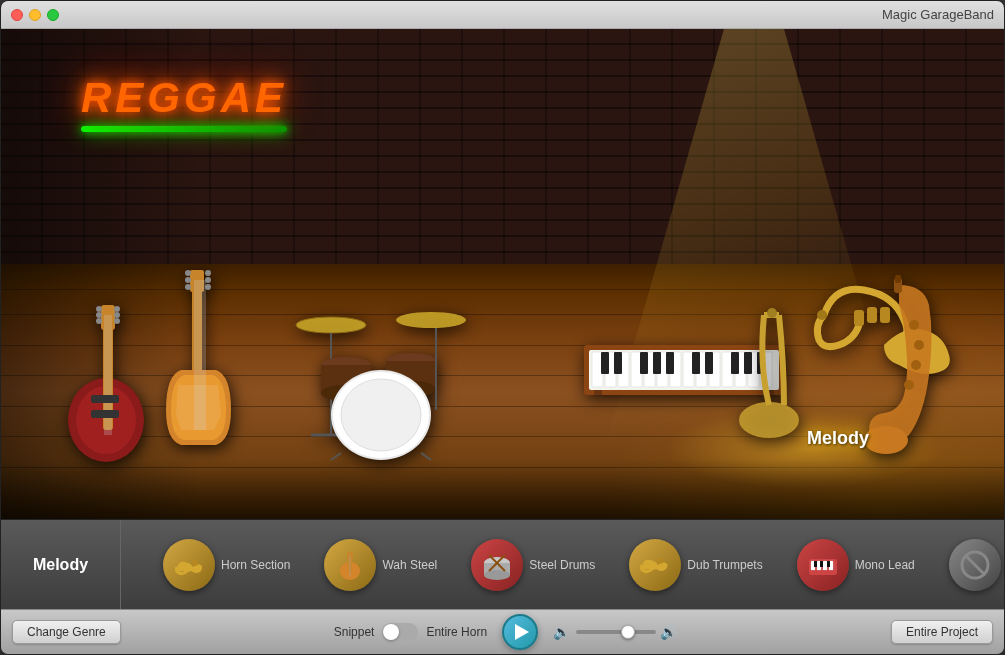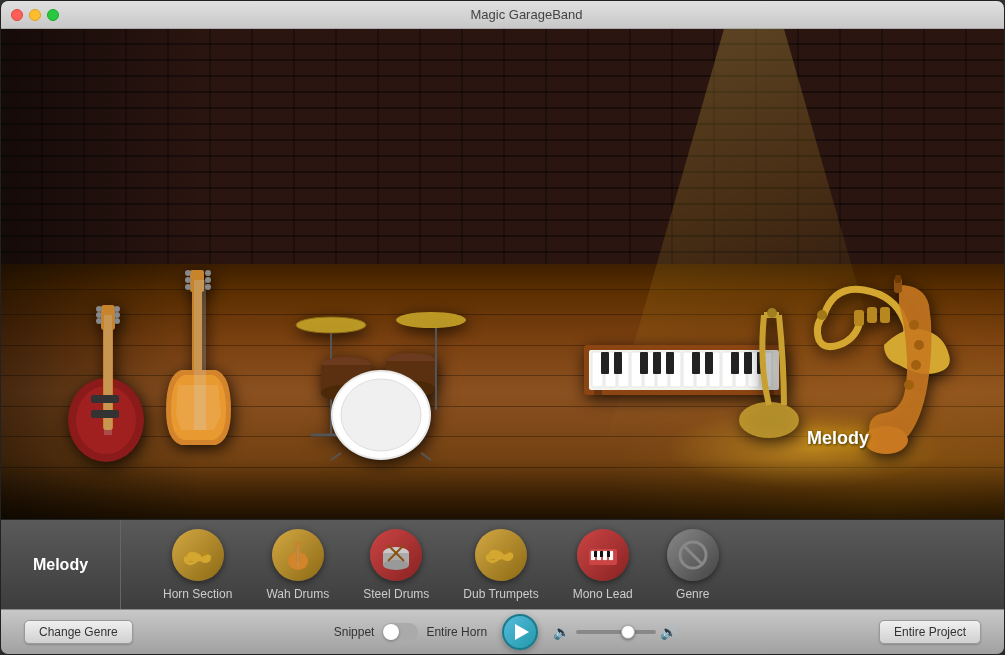--- a/index.html
+++ b/index.html
@@ -44,21 +44,21 @@
       height: 12px;
       border-radius: 50%;
       cursor: pointer;
     }
     .traffic-light.close { background: #ff5f57; border: 1px solid #e0443e; }
     .traffic-light.minimize { background: #ffbd2e; border: 1px solid #dea123; }
     .traffic-light.maximize { background: #28c940; border: 1px solid #1aab29; }
 
     .titlebar-title {
       flex: 1;
-      text-align: center;
+      text-align: right;
       font-size: 13px;
       color: #444;
       font-weight: 500;
     }
 
     
     .stage {
       flex: 1;
       position: relative;
       overflow: hidden;
@@ -189,21 +189,21 @@
     .instrument-options {
       display: flex;
       align-items: center;
       gap: 10px;
       padding: 0 30px;
       flex: 1;
     }
 
     .instrument-option {
       display: flex;
-      flex-direction: column;
+      flex-direction: row;
       align-items: center;
       gap: 6px;
       cursor: pointer;
       padding: 5px 12px;
       border-radius: 6px;
     }
 
     .instrument-option .icon-circle {
       width: 52px;
       height: 52px;
@@ -242,21 +242,21 @@
       text-align: center;
       white-space: nowrap;
     }
 
     
     .toolbar {
       height: 45px;
       background: linear-gradient(to bottom, #c8c8c8, #a0a0a0);
       display: flex;
       align-items: center;
-      padding: 0 23px;
+      padding: 0 11px;
       gap: 15px;
       flex-shrink: 0;
       border-top: 1px solid #888;
     }
 
     .toolbar-button {
       background: linear-gradient(to bottom, #f0f0f0, #d0d0d0);
       border: 1px solid #999;
       border-radius: 5px;
       padding: 4px 14px;
@@ -417,20 +417,24 @@
       </div>
       <div class="floor-light"></div>
     </div>
 
     <div class="spotlight"></div>
     <div class="spotlight-glow"></div>
 
     <div class="left-dark"></div>
     <div class="bottom-shadow"></div>
 
+    <div class="neon-sign">
+      <span>REGGAE</span>
+      <span class="green-underline"></span>
+    </div>
 
     <div style="position:absolute; bottom: 50px; left: 60px;">
       
       <svg width="100" height="200" viewBox="0 0 100 200" class="instrument-svg">
 
         <ellipse cx="45" cy="155" rx="38" ry="42" fill="#8b1a1a"></ellipse>
         <ellipse cx="45" cy="155" rx="30" ry="34" fill="#a02020"></ellipse>
 
         <rect x="42" y="55" width="10" height="110" rx="3" fill="#c8842a"></rect>
 
@@ -617,21 +621,21 @@
 
       <div class="instrument-option">
         <div class="icon-circle guitar-icon">
           <svg width="32" height="32" viewBox="0 0 32 32">
             <ellipse cx="16" cy="22" rx="10" ry="9" fill="#d4842a"></ellipse>
             <rect x="14" y="5" width="4" height="18" rx="2" fill="#c8842a"></rect>
             <rect x="13" y="3" width="6" height="7" rx="1" fill="#c8842a"></rect>
             <line x1="16" y1="6" x2="16" y2="28" stroke="#aaa" stroke-width="0.5"></line>
           </svg>
         </div>
-        <span class="instrument-option-label">Wah Drums</span>
+        <span class="instrument-option-label">Wah Steel</span>
       </div>
 
       <div class="instrument-option">
         <div class="icon-circle drum-icon">
           <svg width="32" height="32" viewBox="0 0 32 32">
             <ellipse cx="16" cy="14" rx="13" ry="6" fill="#c8c8c8"></ellipse>
             <rect x="3" y="14" width="26" height="12" fill="#aaa"></rect>
             <ellipse cx="16" cy="26" rx="13" ry="5" fill="#999"></ellipse>
 
             <line x1="8" y1="6" x2="24" y2="22" stroke="#8b5010" stroke-width="2"></line>

